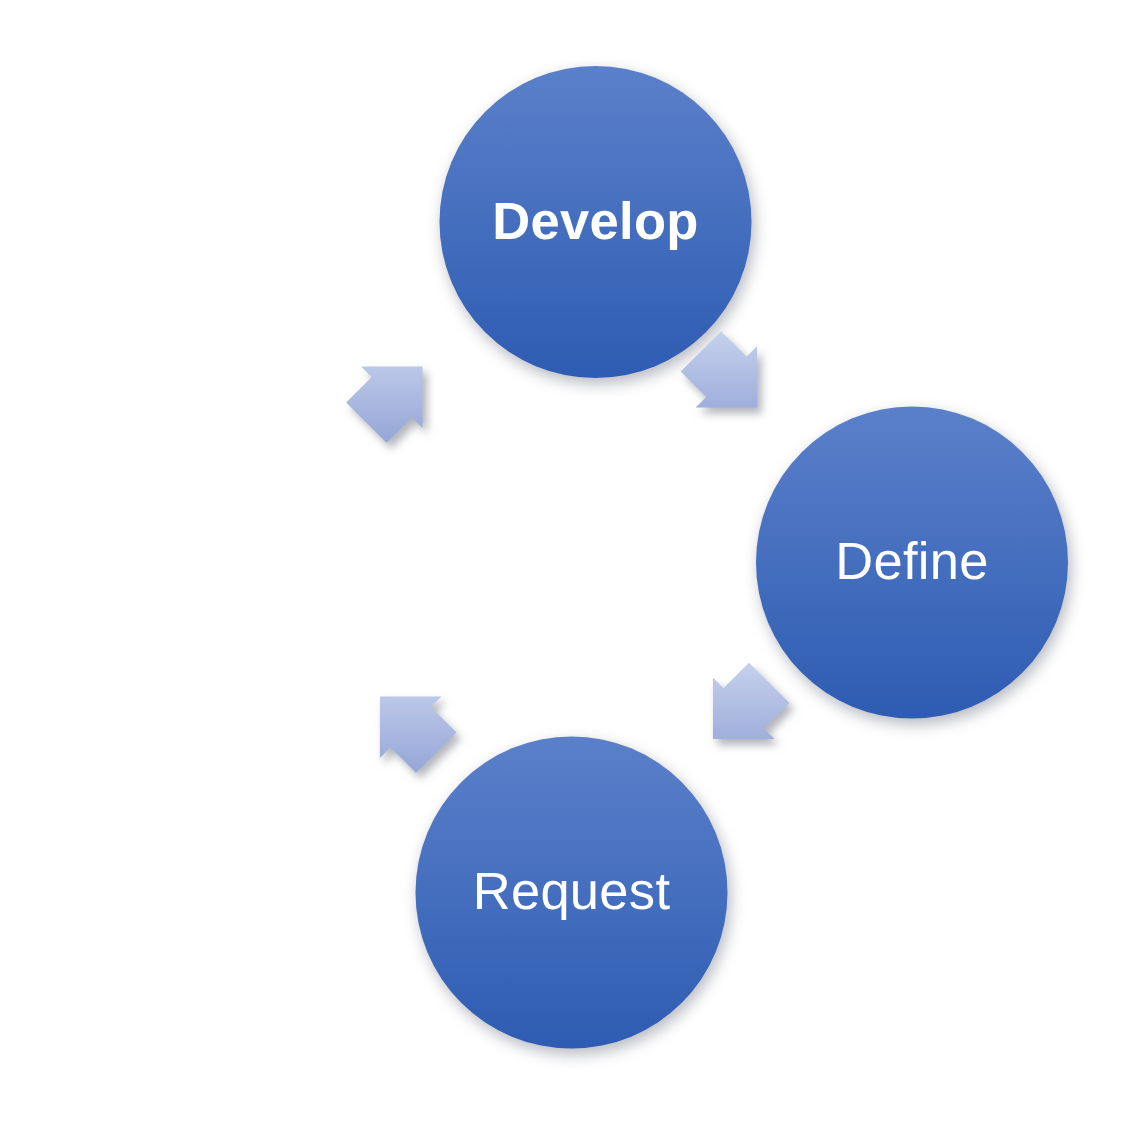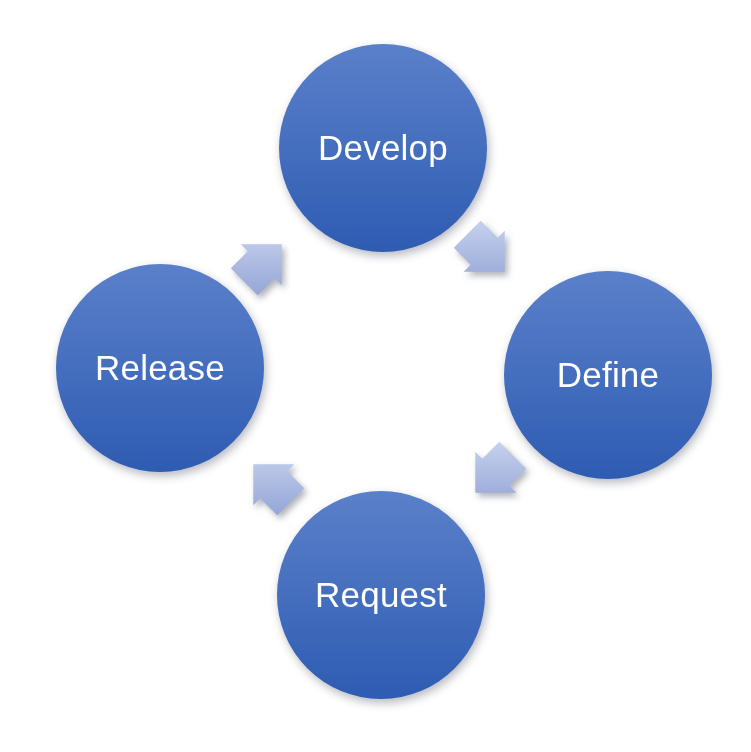--- a/index.html
+++ b/index.html
@@ -17,21 +17,21 @@
     background:linear-gradient(180deg,var(--circle-top,#5b80ca) 0%,var(--circle-bottom,#2e5cb2) 100%);
     filter:drop-shadow(2px 4px 5px rgba(95,100,115,0.45));
     display:flex;align-items:center;justify-content:center;
   }
   .node-label{
     color:var(--text,#ffffff);
     font-size:35px;
     letter-spacing:0.2px;
     user-select:none;
   }
-  .node-develop{left:279px;top:44px;}
+  .node-develop{left:293px;top:44px;font-weight:bold;}
   .node-define{left:504px;top:271px;}
   .node-request{left:277px;top:491px;}
   .node-release{left:56px;top:264px;}
   .arrow{
     position:absolute;
     width:110px;height:110px;
   }
   .arrow polygon{
     filter:drop-shadow(3px 4px 3px rgba(100,105,120,0.5));
   }
@@ -46,23 +46,20 @@
 <div class="canvas">
 
   <div class="node node-develop">
     <span class="node-label">Develop</span>
   </div>
   <div class="node node-request">
     <span class="node-label">Request</span>
   </div>
   <div class="node node-define">
     <span class="node-label">Define</span>
-  </div>
-  <div class="node node-release">
-    <span class="node-label">Release</span>
   </div>
 
   <svg class="arrow arrow-top-right" viewBox="-55 -55 110 110">
     <defs>
       <linearGradient id="gradTR" x1="0" y1="-36" x2="0" y2="40" gradientUnits="userSpaceOnUse">
         <stop offset="0" class="ag-light" style="stop-color:#c9d3ee"></stop>
         <stop offset="1" class="ag-dark" style="stop-color:#8fa1d4"></stop>
       </linearGradient>
     </defs>
     <polygon fill="url(#gradTR)" points="-5.3,-32.2 11.7,-15.2 18.7,-22.3 18.7,18.7 -22.3,18.7 -15.2,11.7 -32.2,-5.3"></polygon>

